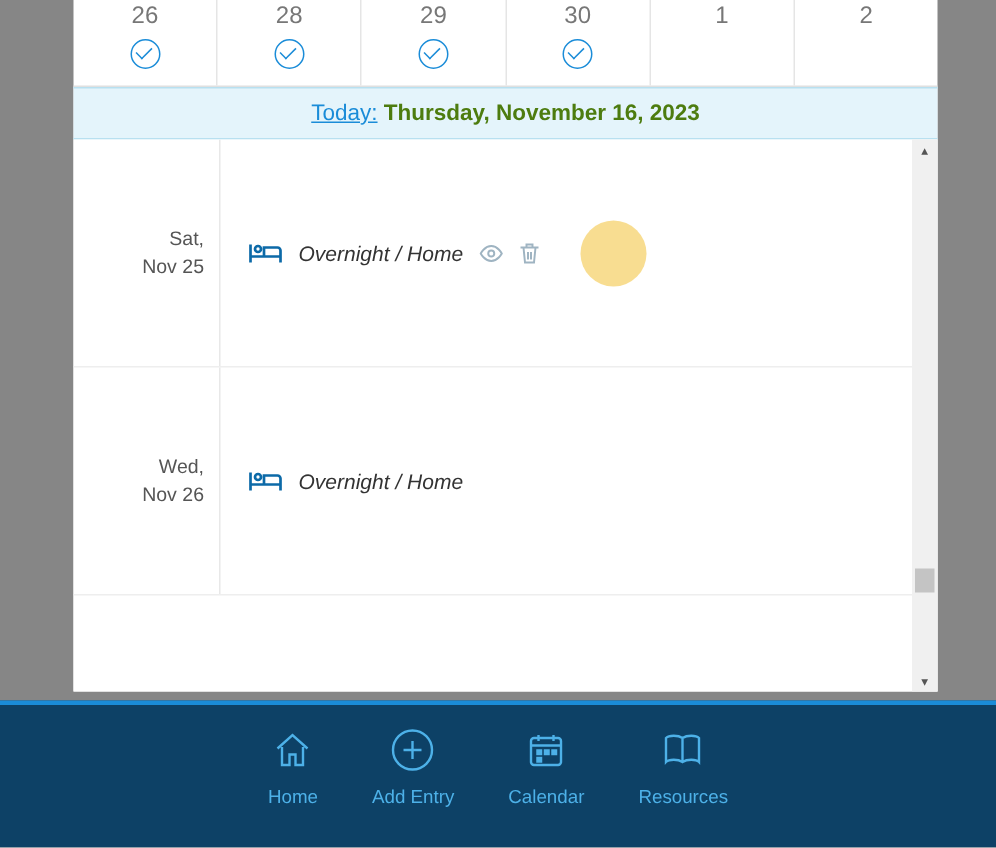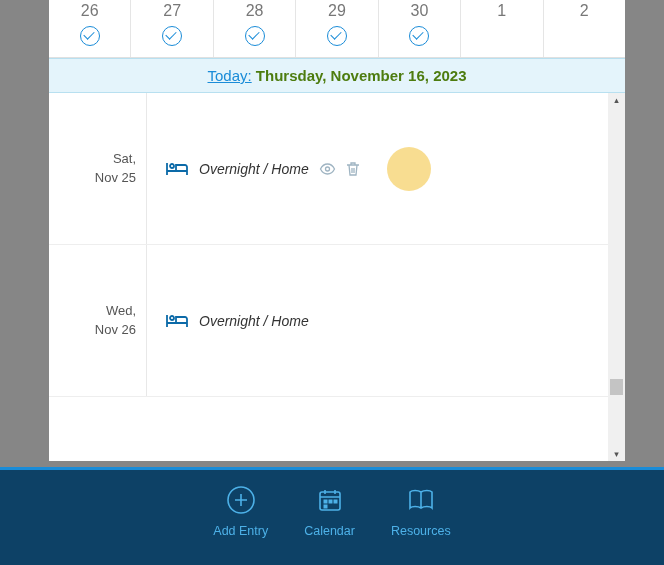--- a/index.html
+++ b/index.html
@@ -173,26 +173,20 @@
   .nav-icon svg { stroke: #4db1e8; }
 </style>
 </head>
 <body>
 
 <div class="app-frame">
 
   <div class="week-row">
     <div class="week-cell">
       <div class="week-num">26</div>
-      <div class="week-check">
-          <div class="check-circle"></div>
-        </div>
-    </div>
-    <div class="week-cell">
-      <div class="week-num">27</div>
       <div class="week-check">
           <div class="check-circle"></div>
         </div>
     </div>
     <div class="week-cell">
       <div class="week-num">28</div>
       <div class="week-check">
           <div class="check-circle"></div>
         </div>
     </div>
@@ -273,20 +267,28 @@
       <div class="scrollbar-thumb" style="top:286px;height:16px;"></div>
       <div class="scrollbar-down">▾</div>
     </div>
   </div>
 
 </div>
 
 <div class="bottom-nav">
   <div class="nav-item">
     <span class="nav-icon">
+      <svg width="28" height="26" viewBox="0 0 28 26" fill="none">
+          <path d="M4 12L14 3l10 9M7 11v12h5v-7h4v7h5V11" stroke-width="1.6" fill="none"></path>
+        </svg>
+    </span>
+    <span>Home</span>
+  </div>
+  <div class="nav-item">
+    <span class="nav-icon">
       <svg width="30" height="30" viewBox="0 0 30 30" fill="none">
           <circle cx="15" cy="15" r="13" stroke-width="1.6" fill="none"></circle>
           <path d="M15 9v12M9 15h12" stroke-width="1.6"></path>
         </svg>
     </span>
     <span>Add Entry</span>
   </div>
   <div class="nav-item">
     <span class="nav-icon">
       <svg width="26" height="26" viewBox="0 0 26 26" fill="none">

